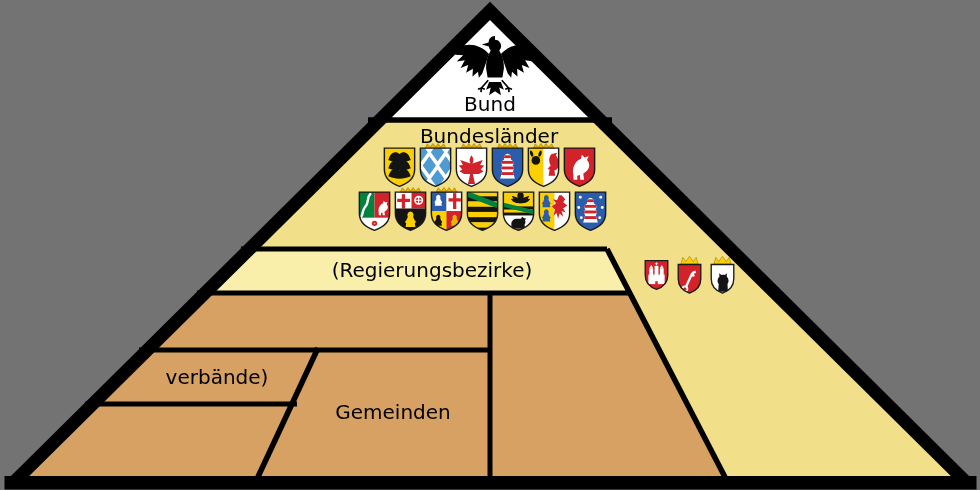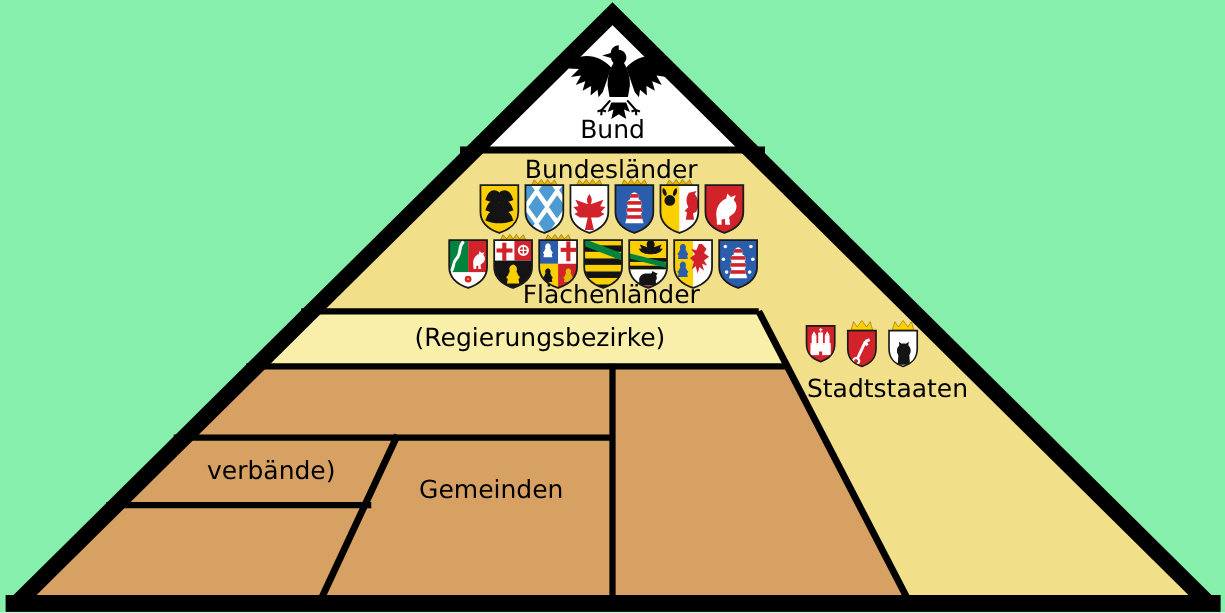--- a/index.html
+++ b/index.html
@@ -1,16 +1,16 @@
 <!DOCTYPE html>
 <html><head>
 <meta charset="utf-8">
 <style>
   html,body{margin:0;padding:0;background:#fff;}
-  #stage{position:relative;width:980px;height:490px;background:#86efac;overflow:hidden;
+  #stage{position:relative;width:980px;height:490px;background:#737373;overflow:hidden;
          font-family:"DejaVu Sans","Liberation Sans",sans-serif;}
   #base{position:absolute;left:0;top:0;}
   .lbl{position:absolute;transform:translate(-50%,-50%);font-size:20px;color:#000;
        white-space:nowrap;text-align:center;line-height:23px;}
   .shield-row{position:absolute;display:flex;justify-content:center;align-items:flex-end;}
   .shield-row span{display:block;line-height:0;}
   #eagle{position:absolute;left:452px;top:31px;width:86px;height:68px;}
 </style>
 </head>
 <body>
@@ -45,27 +45,25 @@
       <path d="M43,60 h14 l3.5,9 -5.5,-2.5 2,9 -7,-4.5 -7,4.5 2,-9 -5.5,2.5 z"></path>
     </g>
     <g fill="none" style="stroke:var(--line)" stroke-width="2">
       <path d="M42,58 l-8,9 m-4,1.5 l4,-1.5 m-0.5,5 l0.5,-5 m4,1.5 l-4,-1.5"></path>
       <path d="M58,58 l8,9 m4,1.5 l-4,-1.5 m0.5,5 l-0.5,-5 m-4,1.5 l4,-1.5"></path>
     </g>
   </svg>
 
   <div class="lbl" style="left:490px;top:104px">Bund</div>
   <div class="lbl" style="left:489px;top:136px">Bundesländer</div>
-  <div class="lbl" style="left:489px;top:236px">Flächenländer</div>
   <div class="lbl" style="left:432px;top:270px">(Regierungsbezirke)</div>
   <div class="lbl" style="left:217px;top:377px">
     <span style="display:block">verbände)</span>
   </div>
-  <div class="lbl" style="left:393px;top:392px">Gemeinden</div>
-  <div class="lbl" style="left:710px;top:311px">Stadtstaaten</div>
+  <div class="lbl" style="left:393px;top:412px">Gemeinden</div>
 
   <div class="shield-row" id="row1" style="left:381px;top:143px;width:216px;gap:3px">
       <span aria-label="Baden-Württemberg"><svg width="33" height="45" viewBox="0 0 32 44">
           <defs>
             <clipPath id="sc0">
               <path d="M1.2,5 H30.8 V26 C30.8,35 24.5,39.5 16,42.4 C7.5,39.5 1.2,35 1.2,26 Z"></path>
             </clipPath>
           </defs>
           <g clip-path="url(#sc0)">
             <rect x="0" y="4" width="32" height="40" fill="#FCD000"></rect>

